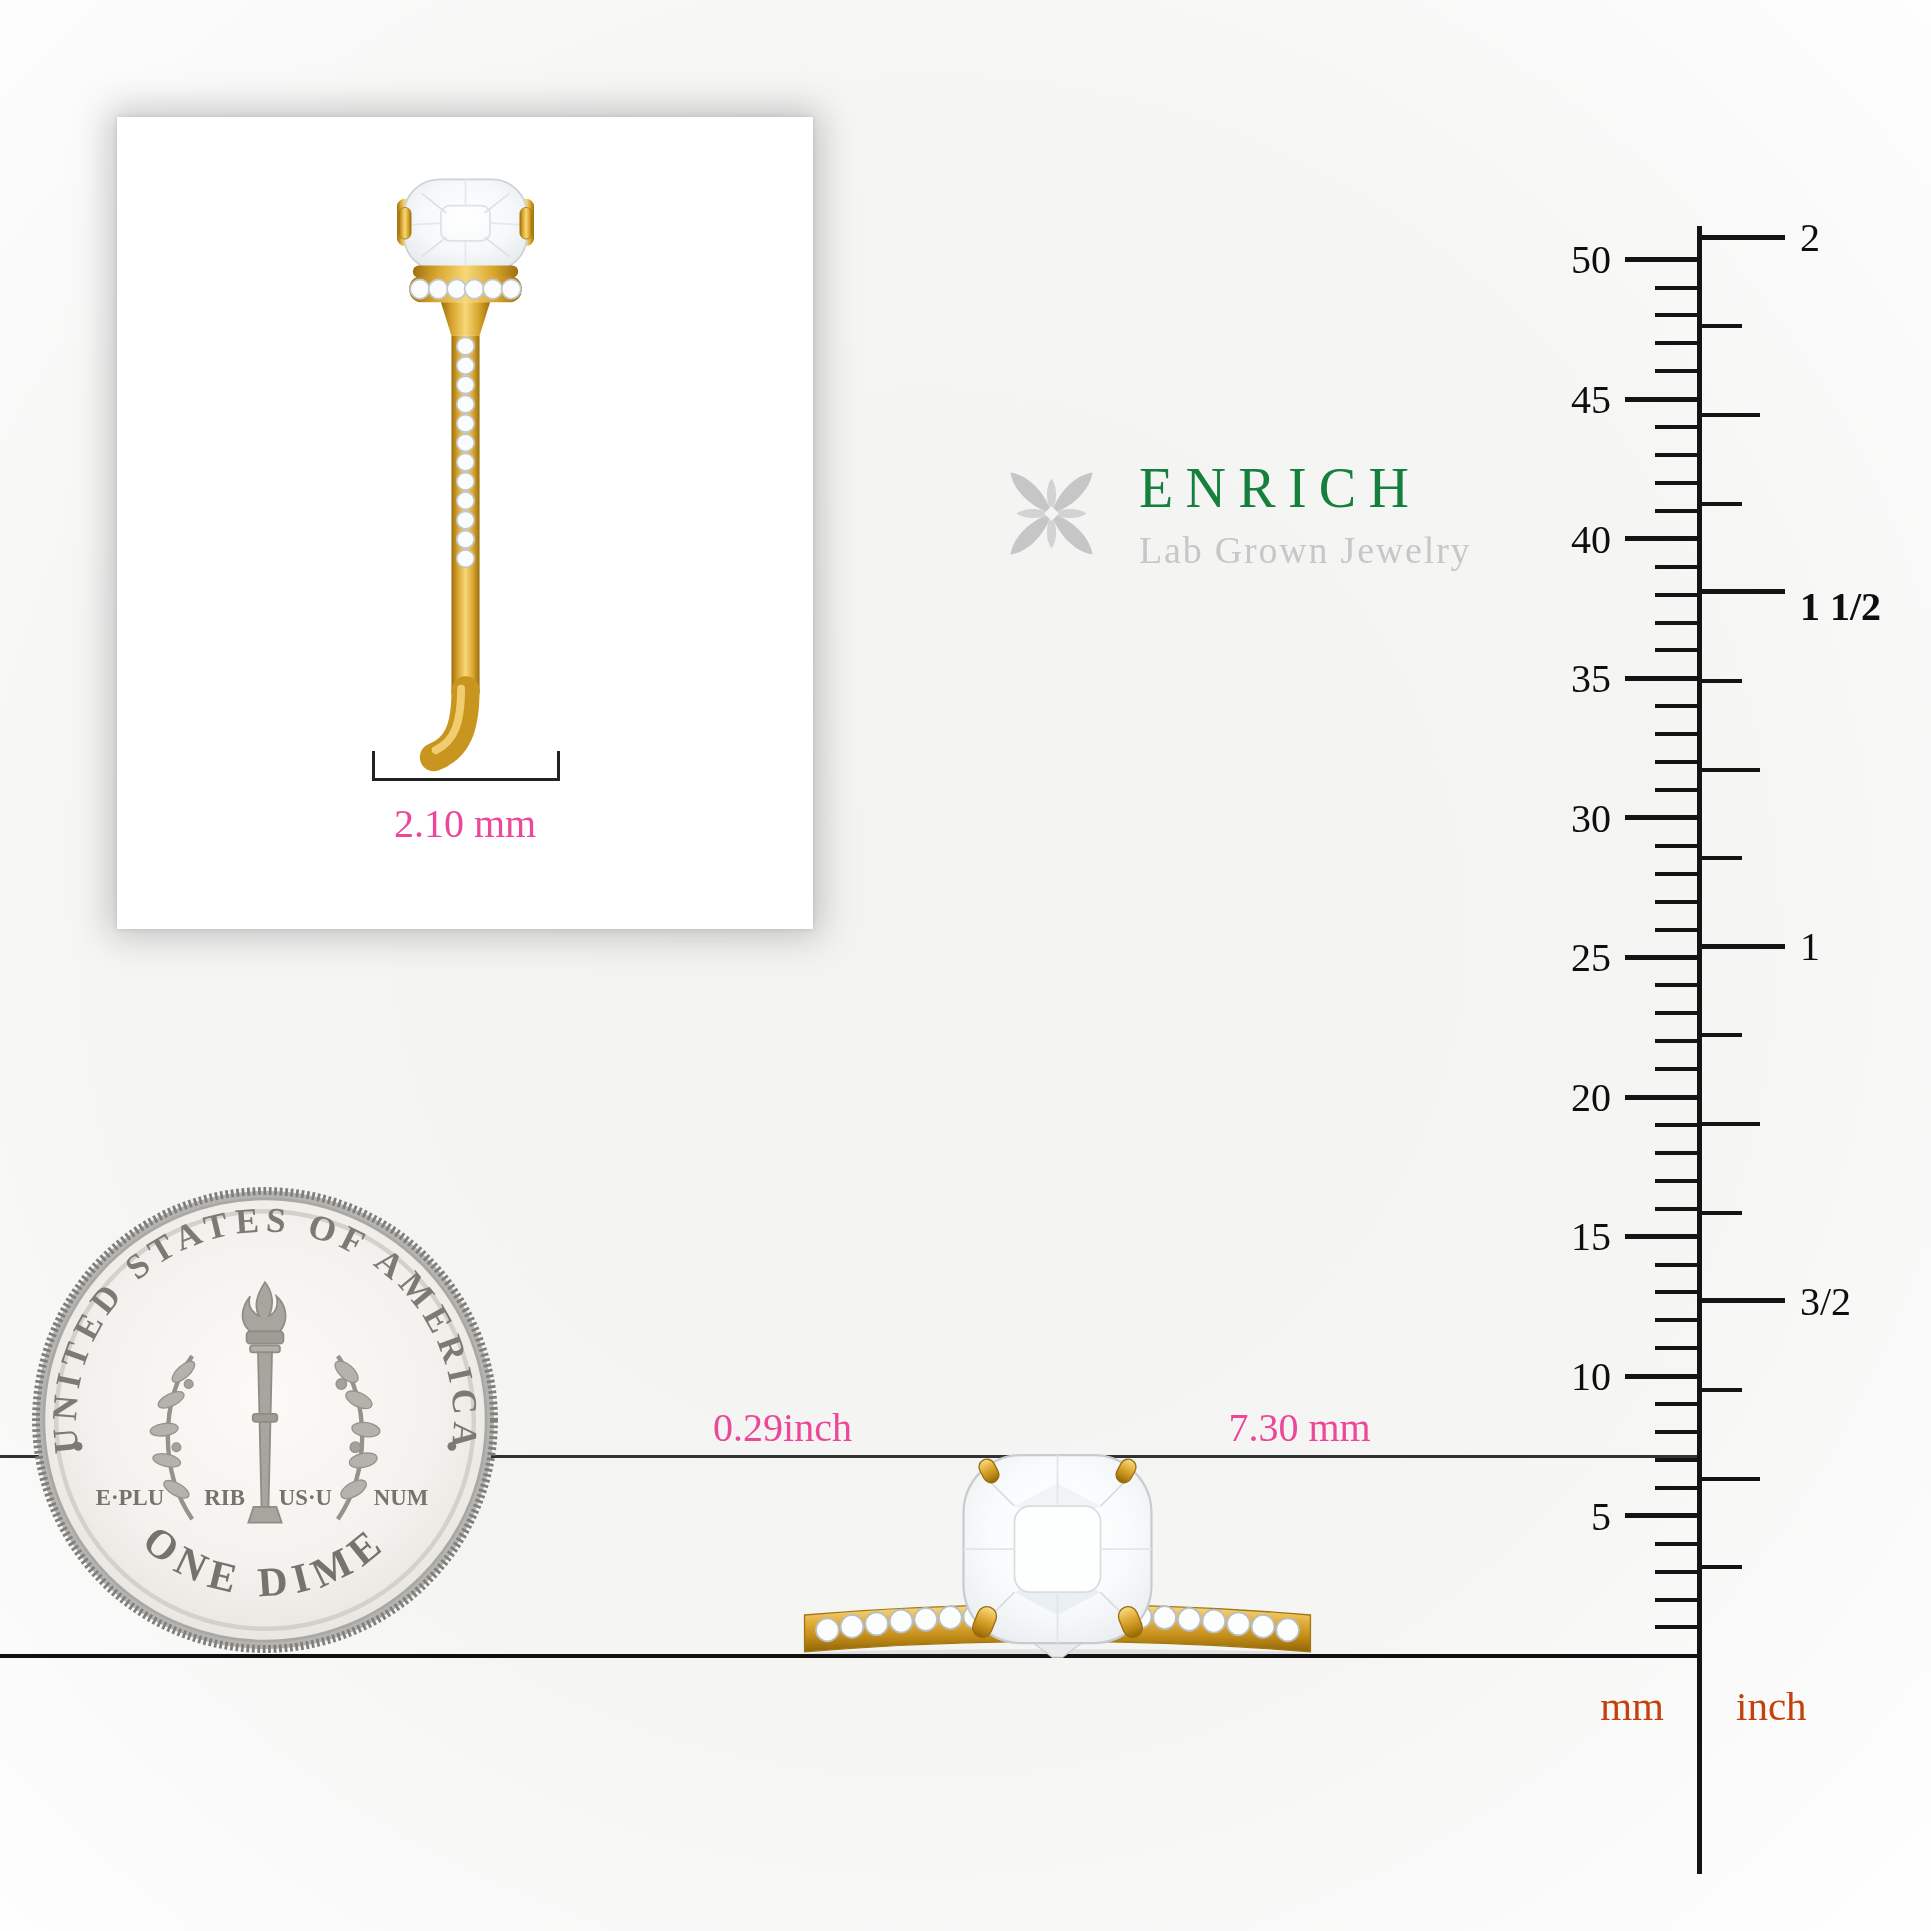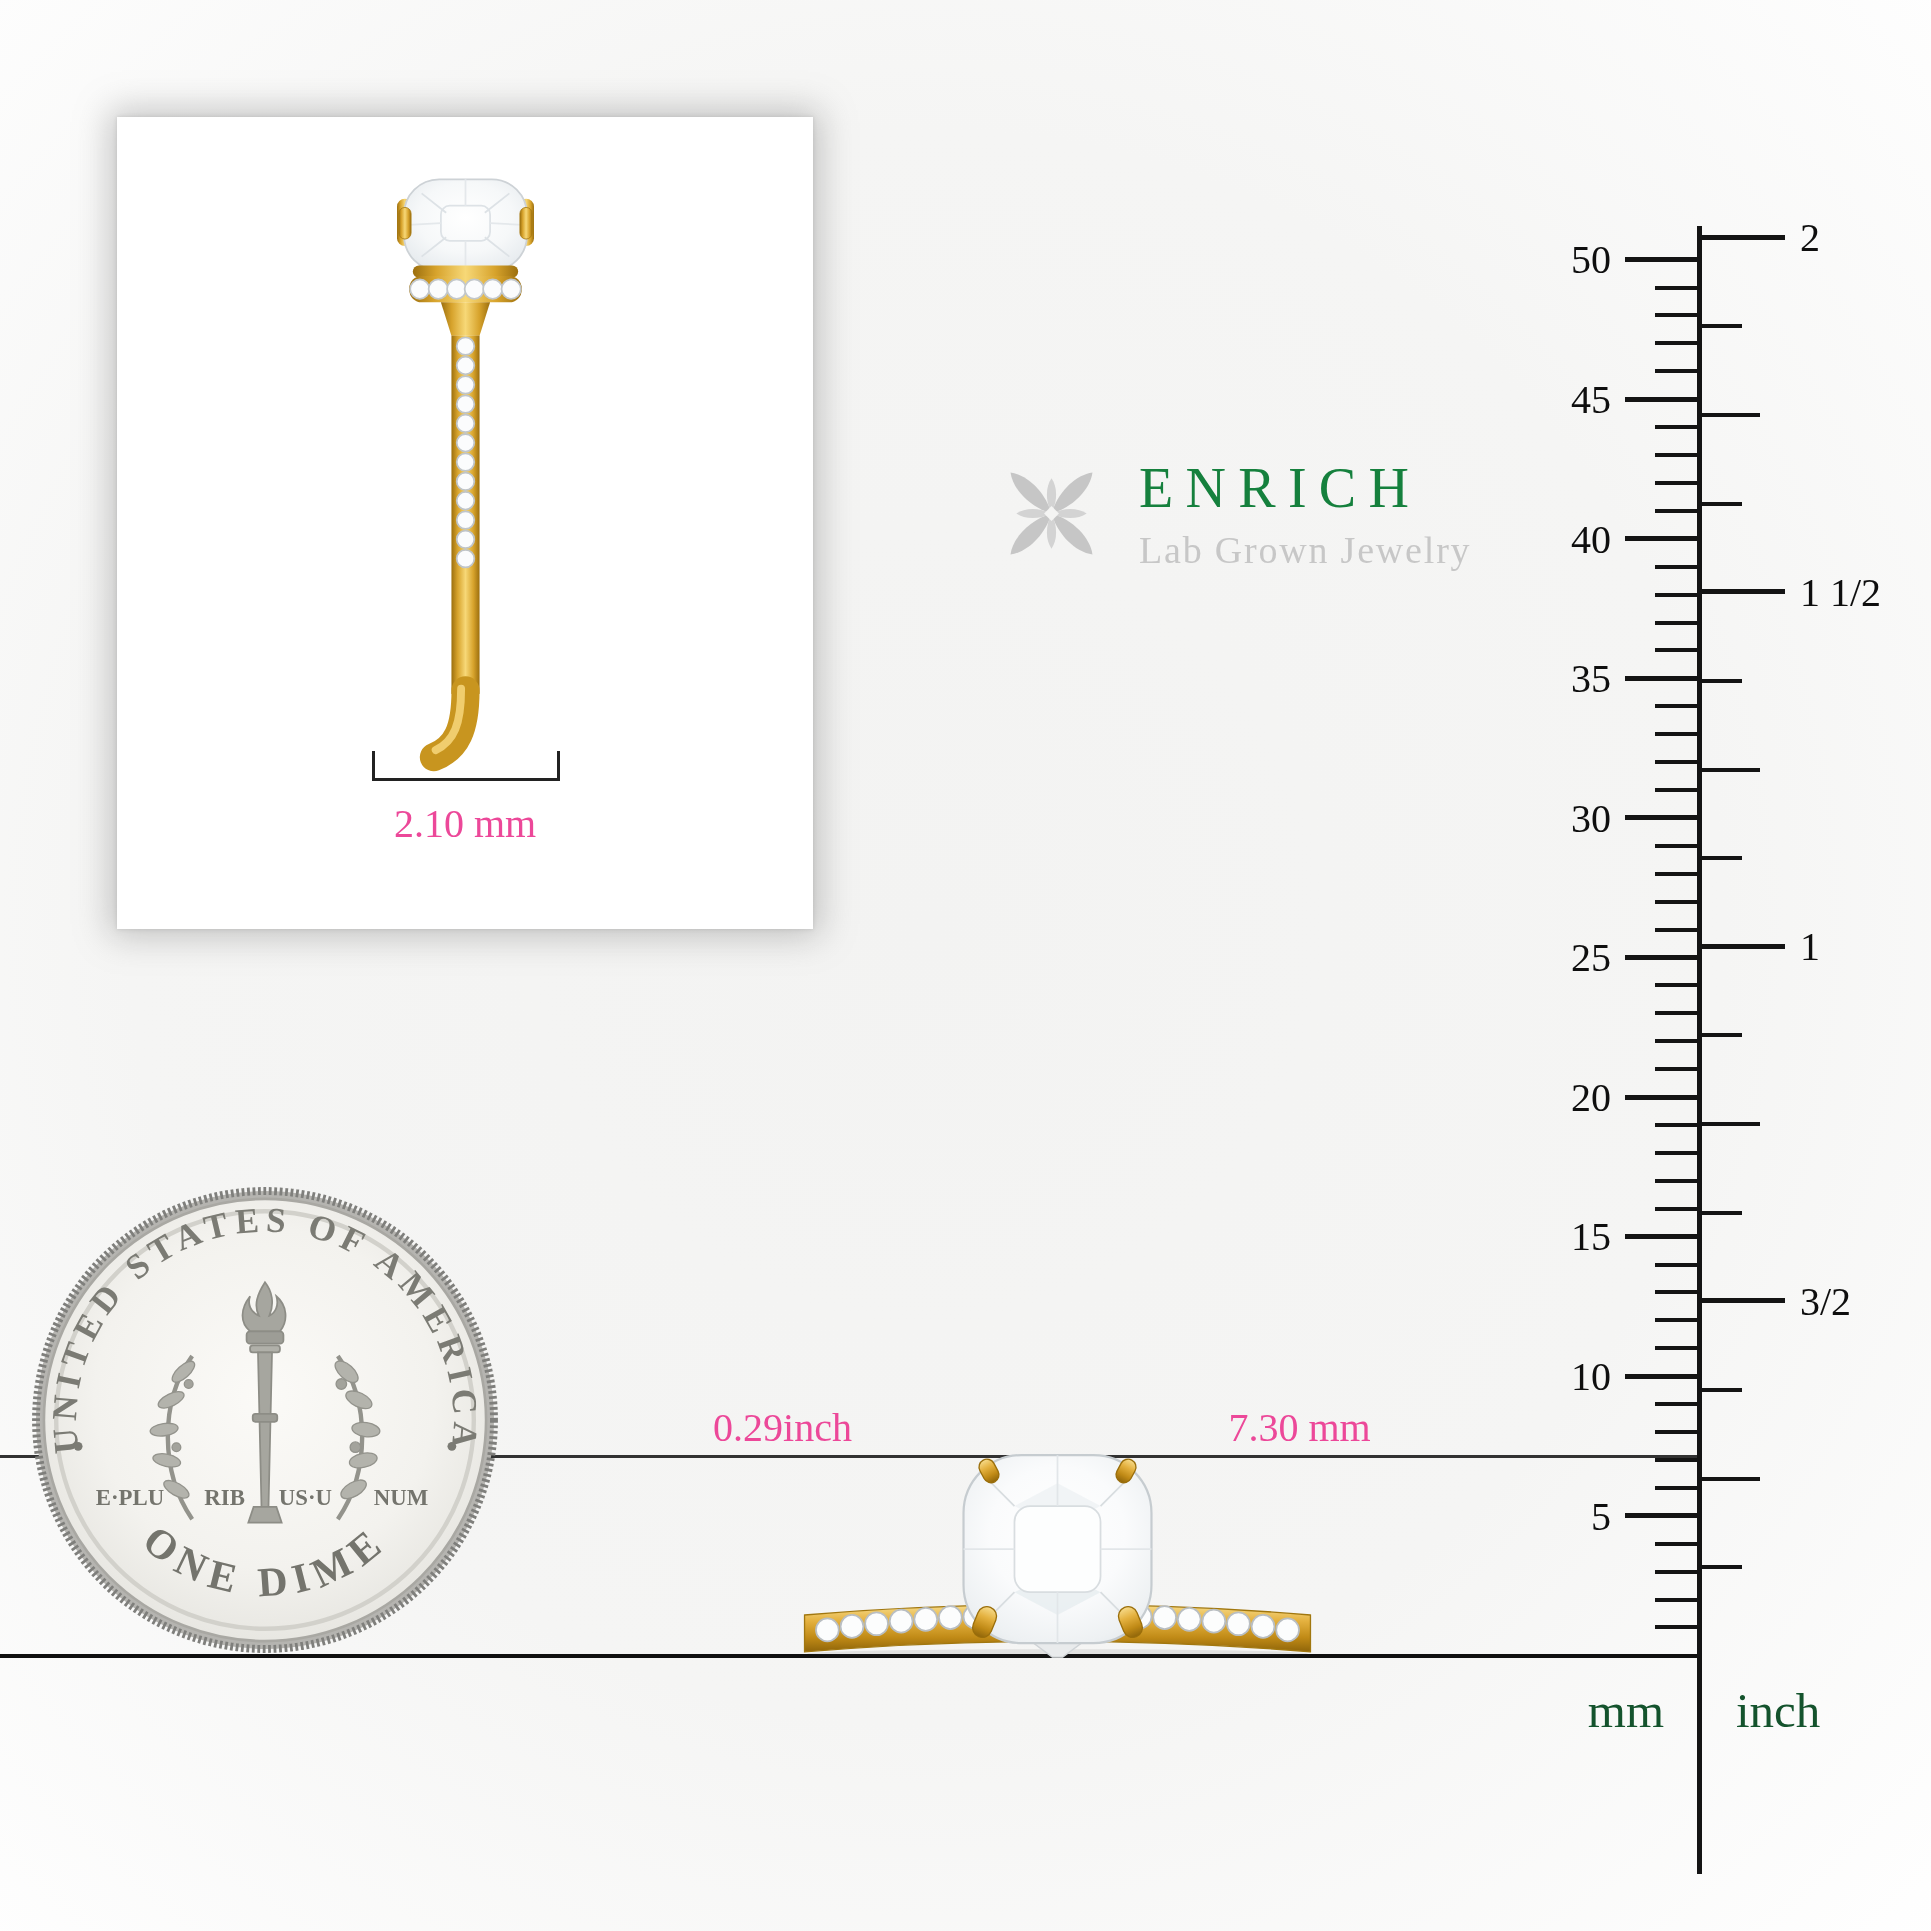--- a/index.html
+++ b/index.html
@@ -32,21 +32,21 @@
   
   .top-line{left:0;top:1455px;width:1698px;height:2.6px;background:#323232;}
   .ground-line{left:0;top:1654px;width:1698px;height:3.5px;background:#101010;}
   .stone-width-inch{left:650px;top:1404px;width:265px;text-align:center;}
   .stone-width-mm{left:1167px;top:1404px;width:265px;text-align:center;}
 
   
   #ruler .tick{position:absolute;background:#141414;}
   .ruler-line{position:absolute;left:1697px;top:226px;width:5.3px;height:1648px;background:#141414;}
   #ruler .num{position:absolute;height:53px;line-height:53px;font-size:40px;color:#0e0e0e;white-space:nowrap;}
-  .unit{position:absolute;top:1682px;font-size:49px;color:#14532d;}
+  .unit{position:absolute;top:1682px;font-size:41px;color:#c2410c;}
   .unit-mm{left:1445px;width:219px;text-align:right;}
   .unit-inch{left:1736px;}
 </style>
 </head>
 <body>
 
 <div>
 
   <div class="side-box abs">
     <svg class="abs" style="left:208px;top:50px" width="281" height="606" viewBox="0 0 320 690">
@@ -336,19 +336,19 @@
       <div class="tick" style="left: 1702px; top: 944px; width: 83px; height: 5.3px;"></div>
       <div class="tick" style="left: 1702px; top: 856px; width: 40px; height: 3.5px;"></div>
       <div class="tick" style="left: 1702px; top: 768px; width: 58px; height: 3.5px;"></div>
       <div class="tick" style="left: 1702px; top: 679px; width: 40px; height: 3.5px;"></div>
       <div class="tick" style="left: 1702px; top: 589px; width: 83px; height: 5.3px;"></div>
       <div class="tick" style="left: 1702px; top: 502px; width: 40px; height: 3.5px;"></div>
       <div class="tick" style="left: 1702px; top: 413px; width: 58px; height: 3.5px;"></div>
       <div class="tick" style="left: 1702px; top: 324px; width: 40px; height: 3.5px;"></div>
       <div class="tick" style="left: 1702px; top: 235px; width: 83px; height: 5.3px;"></div>
       <div class="num" style="left: 1800px; top: 211px;">2</div>
-      <div class="num" style="left: 1800px; top: 566px;">1 1/2</div>
+      <div class="num" style="left: 1800px; top: 580px; font-weight: bold;">1 1/2</div>
       <div class="num" style="left: 1800px; top: 920px;">1</div>
       <div class="num" style="left: 1800px; top: 1275px;">3/2</div>
     </div>
 
 </div>
 
 
 </body></html>

